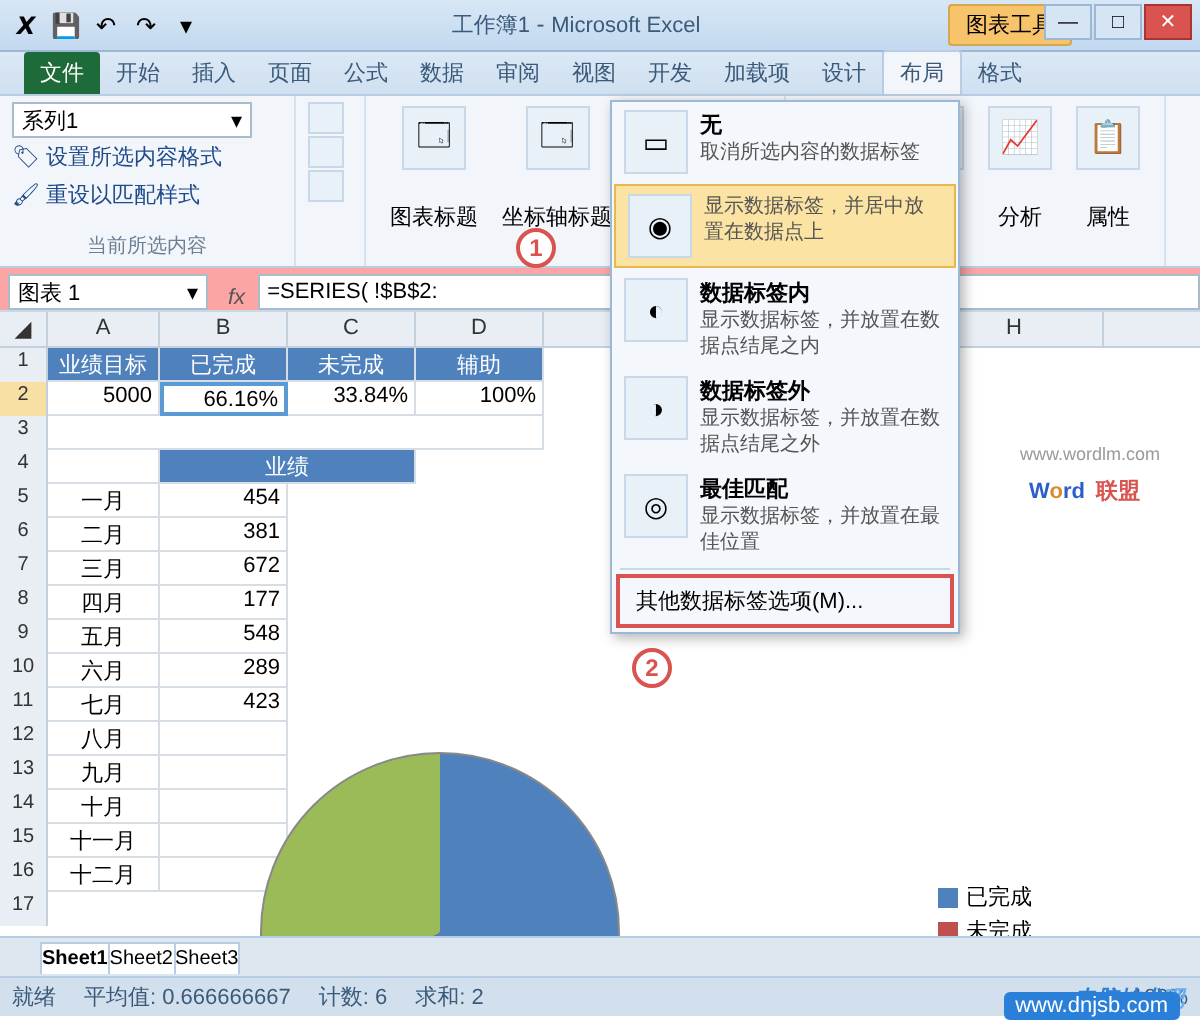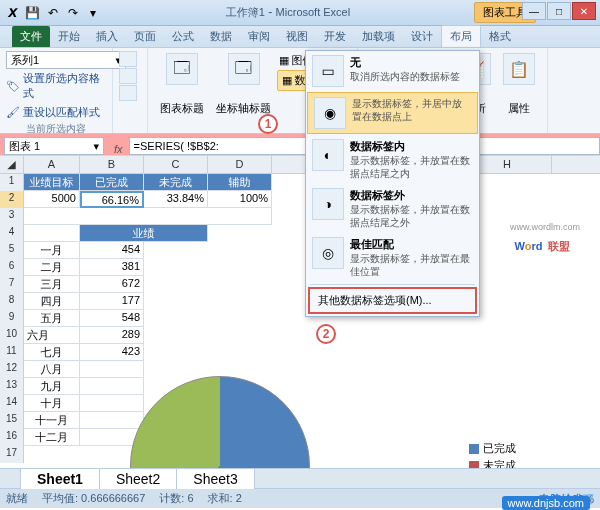--- a/index.html
+++ b/index.html
@@ -53,21 +53,21 @@
 .badge.b2{left:316px;top:324px}
 .chart{position:absolute;left:130px;top:220px;width:270px;height:180px}
 .pie{width:180px;height:180px;border-radius:50%;background:conic-gradient(#4f81bd 0 238deg,#9bbb59 238deg 360deg);border:1px solid #888}
 .legend{position:absolute;right:-120px;top:60px;background:#fff;padding:4px}
 .lg{display:flex;align-items:center;gap:4px;padding:1px 0;font-size:11px}
 .sw{width:10px;height:10px}
 .wmk{position:absolute;right:30px;top:232px;font-size:20px;font-weight:bold}
 .wmk .w{color:#2a5fc9}.wmk .o{color:#d98b2a}.wmk .r{color:#2a5fc9}
 .wmk2{position:absolute;right:20px;top:222px;font-size:9px;color:#999}
 .tabs{height:20px;background:#dde7f0;border-top:1px solid #b8cde3;display:flex;align-items:center;padding-left:20px}
-.stab{padding:2px 16px;background:#fff;border:1px solid #b8cde3;border-bottom:none;font-size:14px;margin-right:-1px}
+.stab{padding:2px 0;background:#fff;border:1px solid #b8cde3;border-bottom:none;font-size:10px;margin-right:-1px}
 .stab.a{background:#fff;font-weight:bold}
 .status{height:20px;background:#d2e0ee;border-top:1px solid #b8cde3;display:flex;align-items:center;padding:0 6px;font-size:10px;gap:14px;color:#3b5a7a}
 .btm-wmk{position:absolute;right:8px;bottom:2px;font-size:18px;font-weight:bold;font-style:italic;z-index:200}
 .btm-wmk .a{color:#2a7fd9}.btm-wmk .b{color:#6ab0f0}
 .btm-url{position:absolute;right:10px;bottom:0;font-size:11px;color:#fff;background:#2a7fd9;padding:1px 6px;border-radius:3px;z-index:201}
 </style>
 </head>
 <body>
 
 <div class="titlebar">
@@ -99,21 +99,21 @@
   <div class="tab">审阅</div>
   <div class="tab">视图</div>
   <div class="tab">开发</div>
   <div class="tab">加载项</div>
   <div class="tab">设计</div>
   <div class="tab active">布局</div>
   <div class="tab">格式</div>
 </div>
 
 <div class="ribbon">
-  <div class="grp" style="width:113px">
+  <div class="grp" style="width:148px">
     <div class="sel-box">
       <span>系列1</span>
         <span>▾</span>
     </div>
     <div class="mini-link">
         <span>🏷</span>
         <span>设置所选内容格式</span>
       </div>
     <div class="mini-link">
         <span>🖌</span>
@@ -233,21 +233,21 @@
         <div class="cell" style="width:56px;text-align:center">四月</div>
         <div class="cell d" style="width:64px">177</div>
       </div>
       <div class="row">
         <div class="rowhdr">9</div>
         <div class="cell" style="width:56px;text-align:center">五月</div>
         <div class="cell d" style="width:64px">548</div>
       </div>
       <div class="row">
         <div class="rowhdr">10</div>
-        <div class="cell" style="width:56px;text-align:left">六月</div>
+        <div class="cell" style="width:56px;text-align:center">六月</div>
         <div class="cell d" style="width:64px">289</div>
       </div>
       <div class="row">
         <div class="rowhdr">11</div>
         <div class="cell" style="width:56px;text-align:center">七月</div>
         <div class="cell d" style="width:64px">423</div>
       </div>
       <div class="row">
         <div class="rowhdr">12</div>
         <div class="cell" style="width:56px;text-align:center">八月</div>

